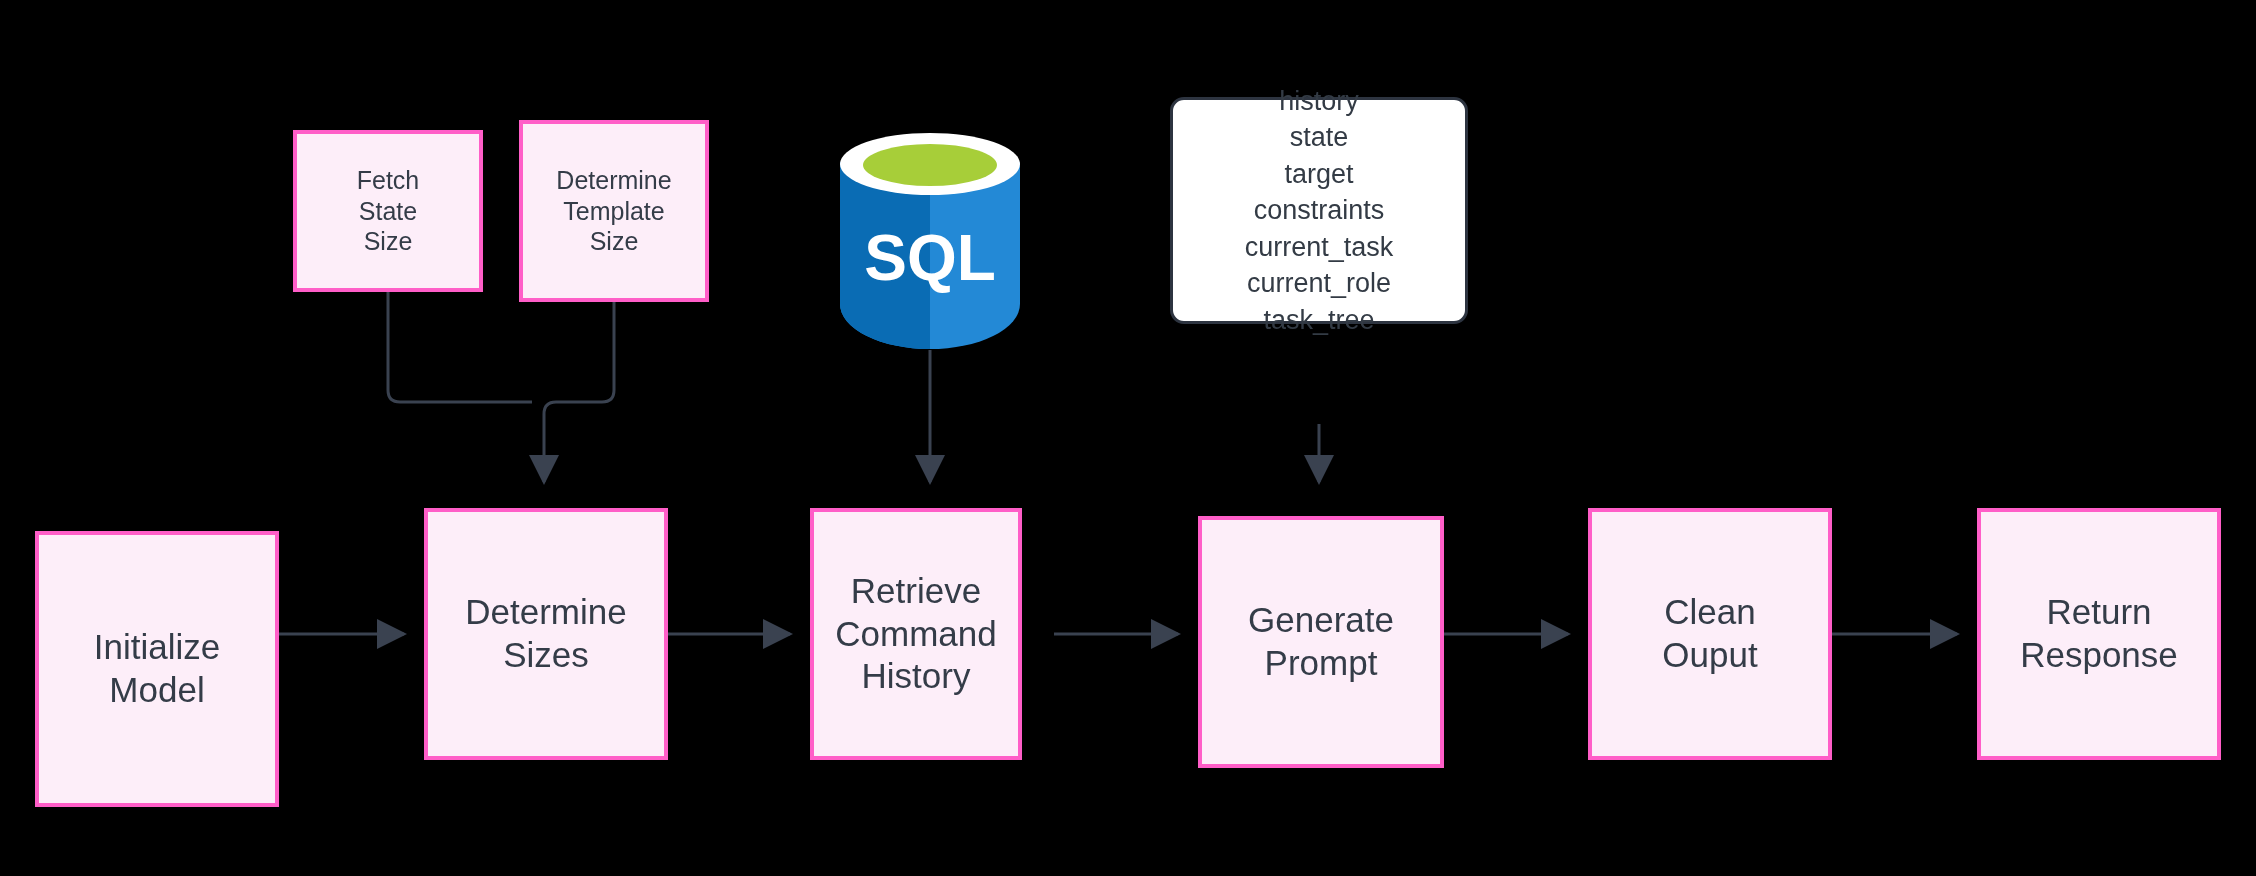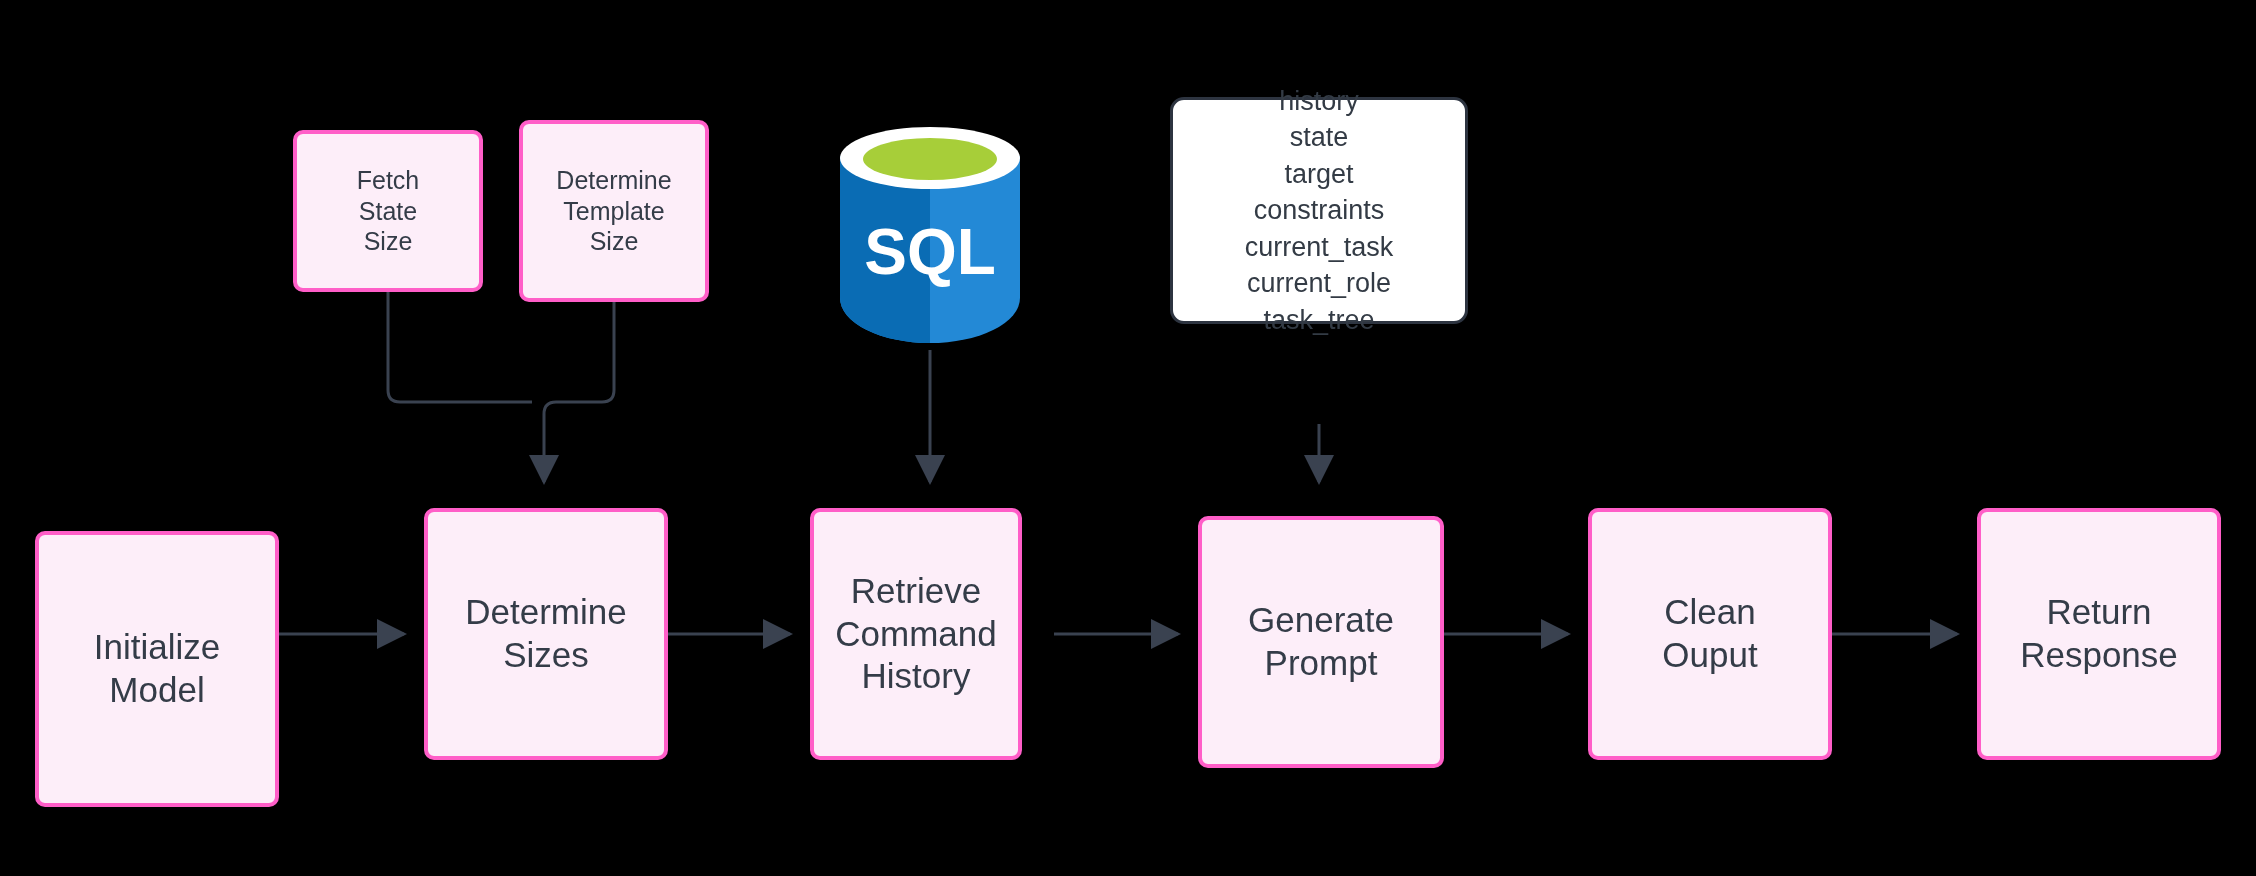--- a/index.html
+++ b/index.html
@@ -9,21 +9,21 @@
     -webkit-font-smoothing:antialiased;
   }
   #canvas{position:absolute;inset:0;width:2256px;height:876px;}
   svg#wires{position:absolute;left:0;top:0;width:2256px;height:876px;pointer-events:none;}
 
   
   .node{
     position:absolute;box-sizing:border-box;
     background:#fdeef9;
     border:4px solid #ff5ec8;
-    border-radius:10px;
+    border-radius:0;
     display:flex;align-items:center;justify-content:center;
     text-align:center;
     color:#343c48;
     line-height:1.22;
     z-index:3;
   }
   .node .lbl{display:block;padding:0 6px;white-space:pre-line;}
 
   .node.small{font-size:25px;}
   .node.big{font-size:35px;}
@@ -87,21 +87,21 @@
 State
 Size</span>
   </div>
 
   <div class="node small" style="left:519px;top:120px;width:190px;height:182px;">
     <span class="lbl">Determine
 Template
 Size</span>
   </div>
 
-  <div class="dbnode" style="left:838px;top:126px;width:184px;height:217px;text-align:right;">
+  <div class="dbnode" style="left:838px;top:132px;width:184px;height:217px;text-align:right;">
     <svg width="184" height="217" viewBox="0 0 184 217" xmlns="http://www.w3.org/2000/svg">
 
       <path d="M2,30 L2,172 a90,45 0 0 0 180,0 L182,30 z" fill="#2389d6"></path>
       <path d="M2,30 L2,172 a90,45 0 0 0 90,45 L92,30 z" fill="#0a6cb4"></path>
 
       <ellipse cx="92" cy="32" rx="90" ry="31" fill="#ffffff"></ellipse>
 
       <ellipse cx="92" cy="33" rx="67" ry="21" fill="#a7ce39"></ellipse>
 
       <path d="M28,36 a67,21 0 0 0 128,0 a67,21 0 0 1 -128,0 z" fill="#5d9e0d"></path>

